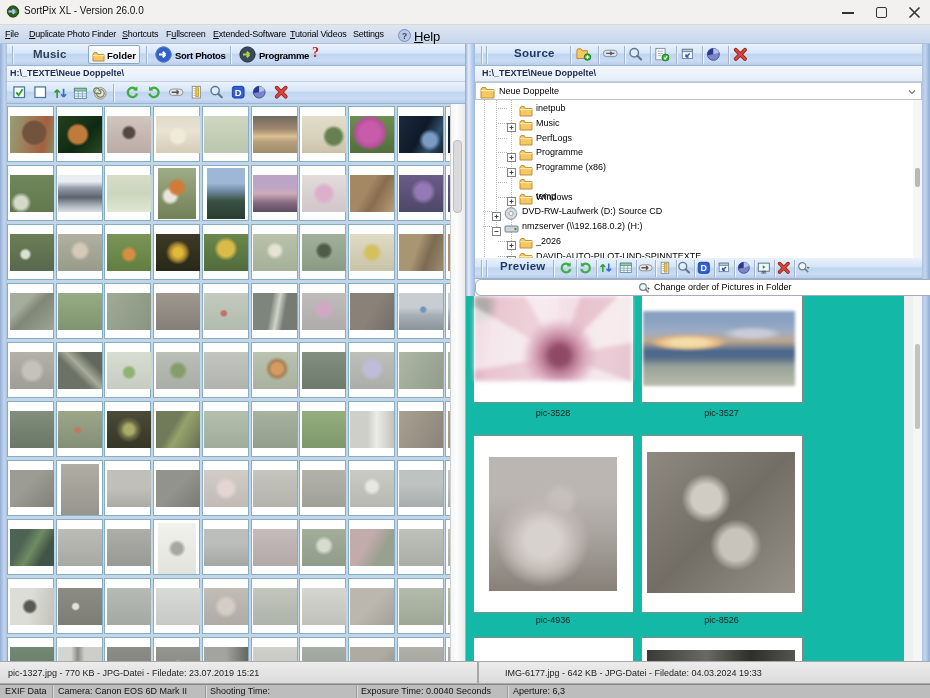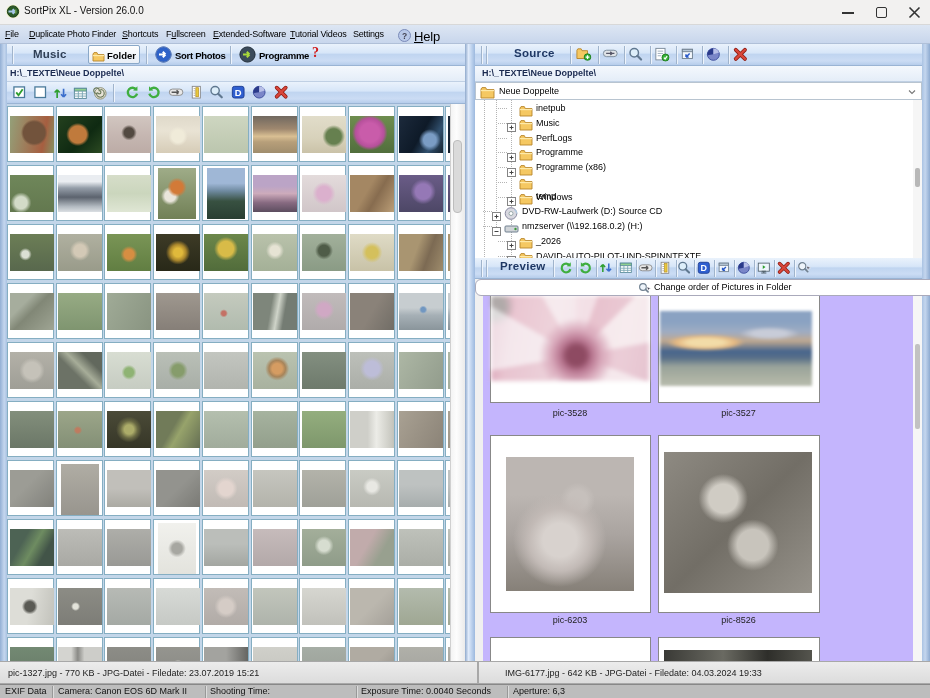--- a/index.html
+++ b/index.html
@@ -580,32 +580,32 @@
       </svg></div>
 </div>
 <div class="abs" style="left:475px;top:279px;width:492px;height:17px;background:#fff;border:1px solid #aab;border-radius:6px">
 <div class="abs" style="left:162px;top:2px;transform:scale(.8);transform-origin:0 0"><svg width="18" height="16" viewBox="0 0 18 16" style="">
         <circle cx="6.2" cy="6.2" r="4.2" fill="#eef4fa" stroke="#708090" stroke-width="1.4"></circle>
         <path d="M9.4 9.2 L12.6 12.4" stroke="#708090" stroke-width="2" stroke-linecap="round"></path>
         <path d="M11 6 l5 2 -2.2 .8 -.8 2.2 Z" fill="#445" stroke="#fff" stroke-width=".6"></path>
       </svg></div>
 <div class="abs" style="left:178px;top:2px;font-size:9px;color:#000">Change order of Pictures in Folder</div>
 </div>
-<div class="abs" style="left:483px;top:296px;width:438px;height:365px;background:#c4b5fd;overflow:hidden">
+<div class="abs" style="left:466px;top:296px;width:438px;height:365px;background:#14b8a6;overflow:hidden">
 <div class="pv-cell" style="left:6.5px;top:-40px;width:161.5px;height:147px"></div>
 <div class="pv-cell" style="left:175px;top:-40px;width:161.5px;height:147px"></div>
 <div class="abs" style="left:8px;top:0px;width:158px;height:85px;filter:blur(2px);background:radial-gradient(circle at 54% 70%,#8e4a62 0 9%,#b87690 15%,#d8a8ba 24%,rgba(0,0,0,0) 36%),conic-gradient(from 0deg at 54% 70%,rgba(244,226,232,.8) 0 20deg,rgba(226,178,194,.5) 20deg 45deg,rgba(248,238,240,.8) 45deg 80deg,rgba(228,184,200,.5) 80deg 110deg,rgba(246,234,238,.8) 110deg 150deg,rgba(230,188,202,.5) 150deg 185deg,rgba(248,240,242,.8) 185deg 225deg,rgba(226,180,196,.5) 225deg 260deg,rgba(246,236,240,.8) 260deg 300deg,rgba(230,186,200,.5) 300deg 330deg,rgba(246,234,238,.8) 330deg 360deg),radial-gradient(circle at 2% 12%,#7a9a8a 0 6%,rgba(0,0,0,0) 12%),linear-gradient(100deg,#d8a0b4 0 5%,#eed4dc 16%,#f6ecee 40%,#eed2da 62%,#f2e2e6 82%,#e8d0d8)"></div>
 <div class="abs" style="left:177px;top:15px;width:152px;height:75px;filter:blur(1.5px);background:radial-gradient(ellipse 26% 11% at 30% 42%,#f2dca8 0 45%,#e4b882 75%,rgba(0,0,0,0) 100%),radial-gradient(ellipse 20% 9% at 72% 30%,#c8ccd8 0 55%,rgba(0,0,0,0) 100%),linear-gradient(#8aa2c2 0 15%,#9facc2 28%,#bfa890 40%,#46648c 54%,#5a7088 63%,#98a29a 74%,#aab0a2 88%,#b8bcae)"></div>
 <div class="lbl" style="left:6.5px;top:112px;width:161px">pic-3528</div>
 <div class="lbl" style="left:175px;top:112px;width:161px">pic-3527</div>
 <div class="pv-cell" style="left:6.5px;top:139px;width:161.5px;height:178px"></div>
 <div class="pv-cell" style="left:175px;top:139px;width:161.5px;height:178px"></div>
 <div class="abs" style="left:23px;top:161px;width:128px;height:134px;background:radial-gradient(circle at 42% 62%,#d8d2ce 0 15%,#c2bab6 28%,rgba(0,0,0,0) 42%),radial-gradient(circle at 56% 32%,#c6c0bc 0 8%,rgba(0,0,0,0) 15%),linear-gradient(#bcb6b2 0 28%,#aaa4a0 58%,#868078)"></div>
 <div class="abs" style="left:181px;top:156px;width:148px;height:141px;background:radial-gradient(circle at 40% 33%,#d0ccc4 0 11%,rgba(0,0,0,0) 19%),radial-gradient(circle at 60% 66%,#c8c4bc 0 12%,rgba(0,0,0,0) 20%),linear-gradient(135deg,#8e8a82,#726e66 50%,#96928a)"></div>
-<div class="lbl" style="left:6.5px;top:319px;width:161px">pic-6203</div>
+<div class="lbl" style="left:6.5px;top:319px;width:161px">pic-4936</div>
 <div class="lbl" style="left:175px;top:319px;width:161px">pic-8526</div>
 <div class="pv-cell" style="left:6.5px;top:341px;width:161.5px;height:60px"></div>
 <div class="pv-cell" style="left:175px;top:341px;width:161.5px;height:60px"></div>
 <div class="abs" style="left:181px;top:354px;width:148px;height:11px;background:linear-gradient(90deg,#3a3a36,#6a6a62 40%,#2e2e2a 70%,#55554e)"></div>
 </div>
 <div class="abs" style="left:913px;top:296px;width:9px;height:365px;background:#f6f6f6"></div>
 <div class="abs" style="left:915px;top:344px;width:5px;height:85px;background:#c2c2c2;border-radius:2px"></div>
 <div class="abs" style="left:0;top:661px;width:478px;height:23px;background:linear-gradient(#ececec,#dcdcdc);border:1px solid #a8a8a8;border-left:none">
 <div class="abs" style="left:8px;top:6px;font-size:9px;color:#222">pic-1327.jpg - 770 KB - JPG-Datei - Filedate: 23.07.2019 15:21</div>
   </div>

